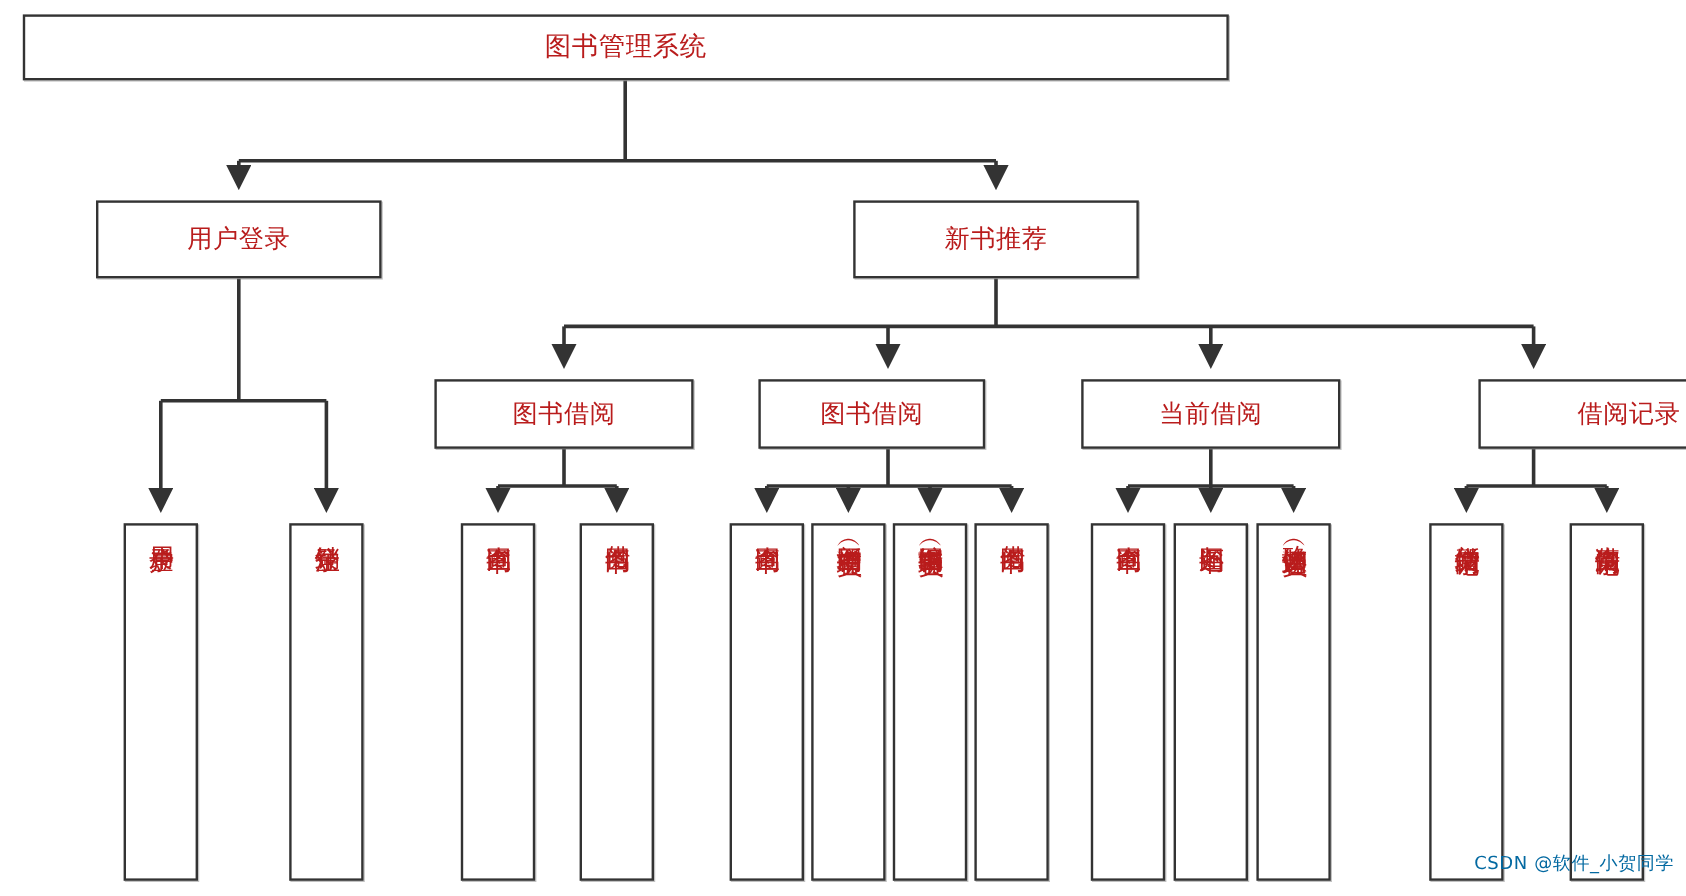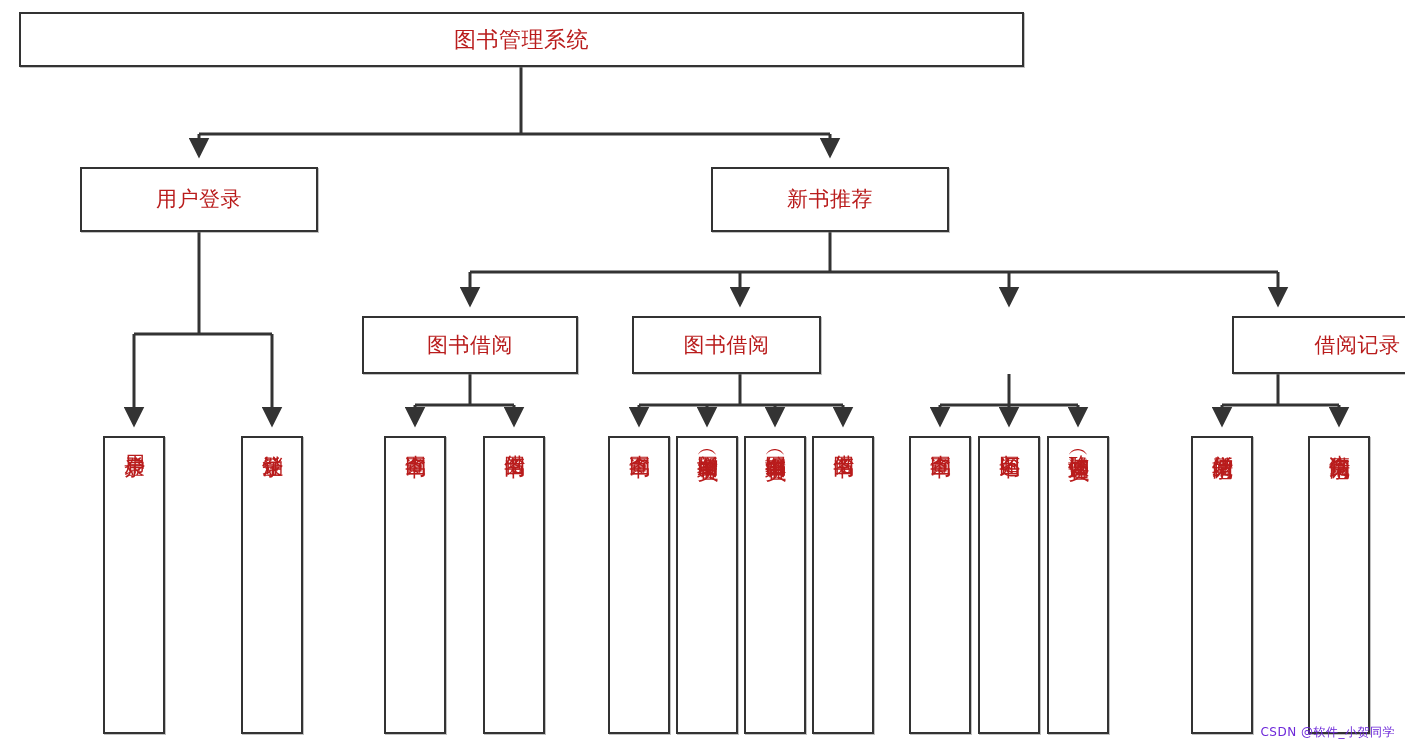--- a/index.html
+++ b/index.html
@@ -56,23 +56,23 @@
     text-orientation: upright;
     font-size: 21px;
     line-height: 1.12;
     letter-spacing: 1px;
     white-space: nowrap;
     margin: 0 auto;
   }
   .watermark {
     position: absolute;
     right: 10px;
-    bottom: 6px;
-    font-size: 12px;
-    color: #6d28d9;
+    bottom: 18px;
+    font-size: 15px;
+    color: #0369a1;
     letter-spacing: 0.5px;
     white-space: nowrap;
   }
 </style>
 </head>
 <body>
 
 <div id="canvas">
 
   <svg class="wires" viewBox="0 0 1405 747" xmlns="http://www.w3.org/2000/svg">
@@ -135,20 +135,23 @@
   <div class="node node-l2" style="left:711px; top:167px; width:238px; height:65px;">
     <span class="label">新书推荐</span>
   </div>
 
   <div class="node node-l3" style="left:362px; top:316px; width:216px; height:58px;">
     <span class="label">图书借阅</span>
   </div>
   <div class="node node-l3" style="left:632px; top:316px; width:189px; height:58px;">
     <span class="label">图书借阅</span>
   </div>
+  <div class="node node-l3" style="left:901px; top:316px; width:216px; height:58px;">
+    <span class="label">当前借阅</span>
+  </div>
   <div class="node node-l3" style="left:1232px; top:316px; width:251px; height:58px;">
     <span class="label">借阅记录</span>
   </div>
 
   <div class="node node-leaf" style="left:103px; top:436px; width:62px; height:298px;">
     <span class="label">用户登录</span>
   </div>
   <div class="node node-leaf" style="left:241px; top:436px; width:62px; height:298px;">
     <span class="label">注销登录</span>
   </div>

